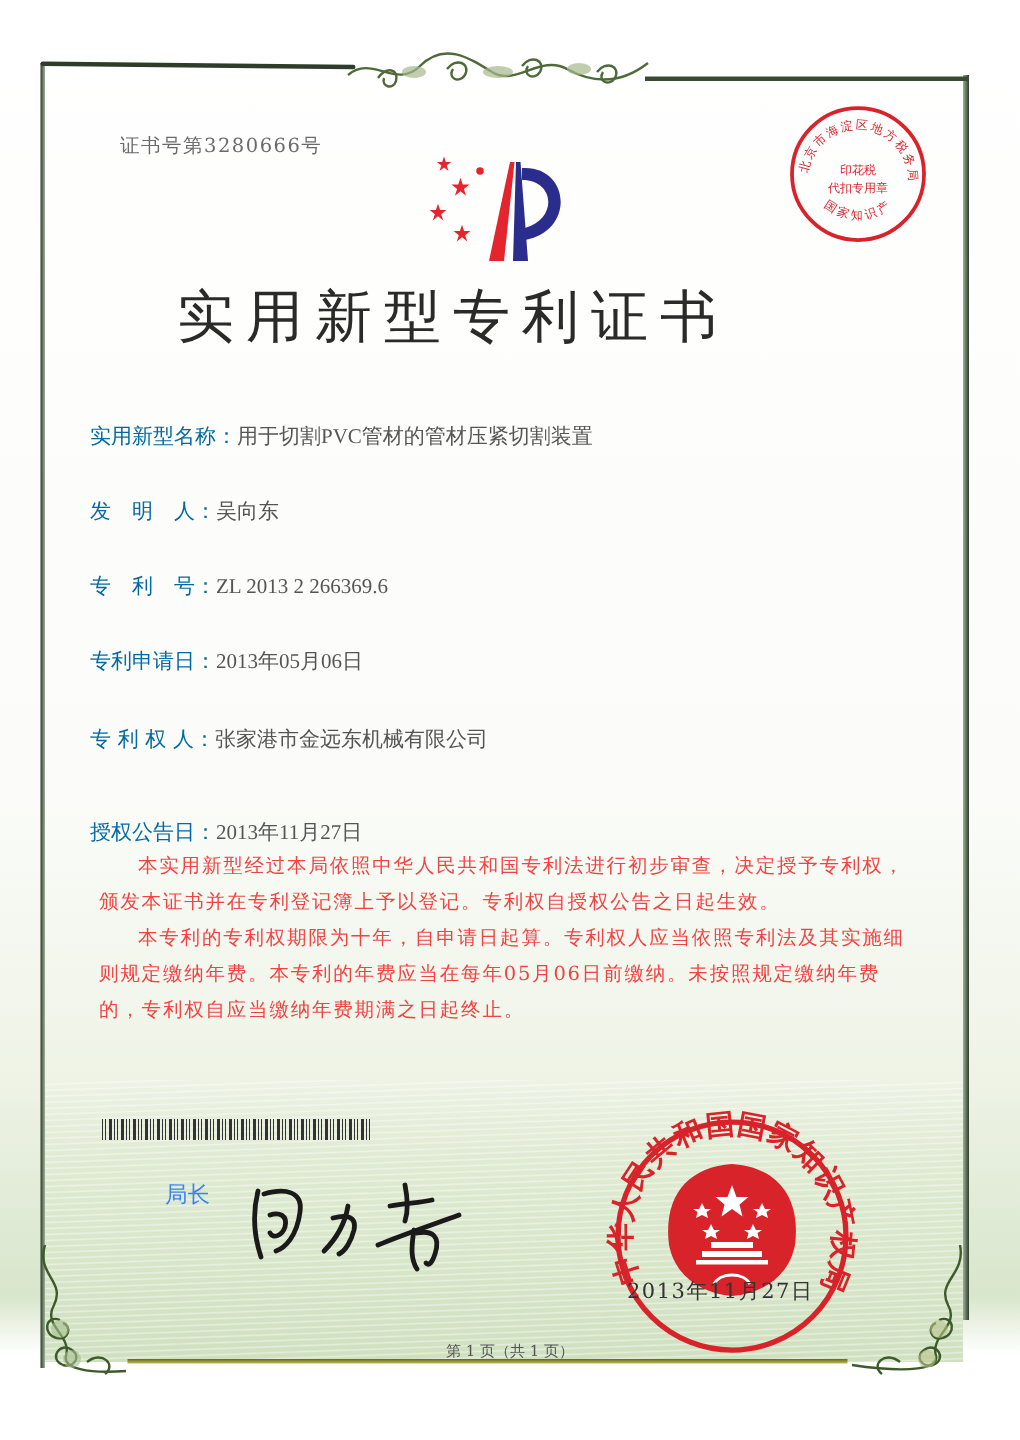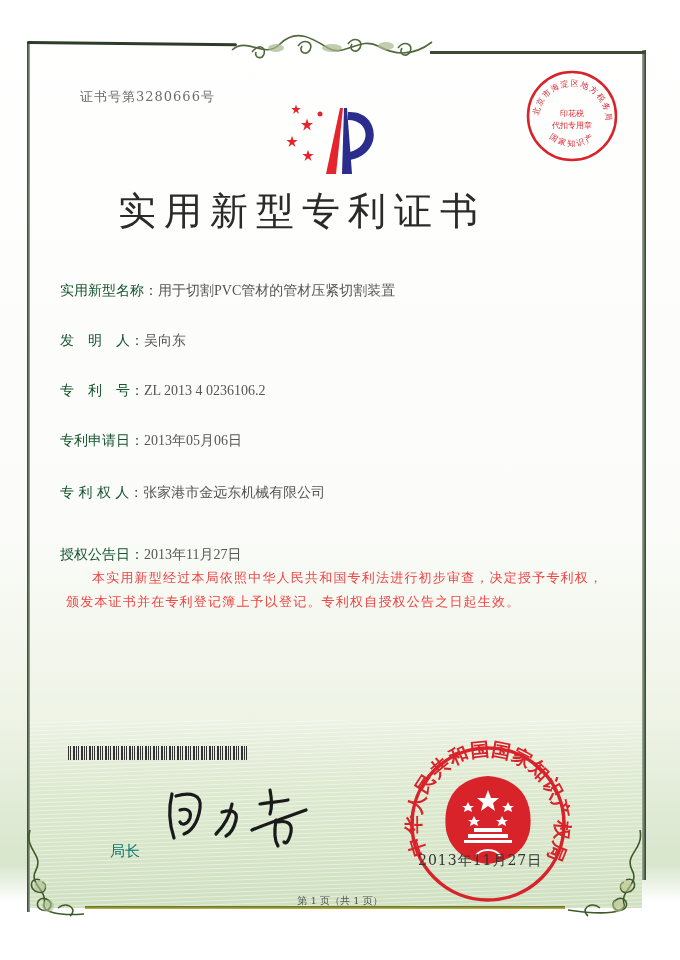--- a/index.html
+++ b/index.html
@@ -28,30 +28,30 @@
 
   .cert-no { position:absolute; left:48px; top:88px; font-size:13px; color:#6a6a6a; letter-spacing:1px;margin-left:32px; }
 
   .logo { position:absolute; left:280px; top:98px; width:100px; height:80px; }
 
   .seal-small { position:absolute; left:524px; top:68px; width:96px; height:96px; }
 
   .title { position:absolute; left:0; width:604px; top:186px; text-align:center; font-size:38px; color:#2a2a2a; letter-spacing:8px; font-family:"DejaVu Sans", "Liberation Sans", sans-serif; }
 
   .field { position:absolute; left:60px; font-size:14px; color:#666; white-space:nowrap; }
-  .field .lbl { color:#14532d; letter-spacing:0px; }
+  .field .lbl { color:#0369a1; letter-spacing:0px; }
   .field .val { color:#555;font-family:Liberation Serif, serif; }
 
   .para { position:absolute; left:66px; width:540px; font-size:13px; line-height:24px; color:#ef4444; letter-spacing:1.2px; }
   .para p { margin:0; text-indent:26px; }
 
   .barcode { position:absolute; left:68px; top:746px; width:180px; height:14px;
     background:repeating-linear-gradient(90deg,#333 0 1px,transparent 1px 2px,#333 2px 3px,transparent 3px 5px,#333 5px 7px,transparent 7px 8px); }
 
-  .director-label { position:absolute; left:110px; top:842px; font-size:15px; color:#0f766e; font-family:Liberation Mono, monospace; }
+  .director-label { position:absolute; left:110px; top:787px; font-size:15px; color:#3b82f6; font-family:Liberation Mono, monospace; }
   .signature { position:absolute; left:160px; top:780px; width:150px; height:70px; }
 
   .seal-big { position:absolute; left:398px; top:738px; width:180px; height:166px; }
   .seal-date { position:absolute; left:418px; top:852px; font-size:14px; color:#333; letter-spacing:1px; }
 
   .page-footer { position:absolute; left:0; width:680px; top:894px; text-align:center; font-size:10px; color:#555; }
 </style>
 </head>
 <body>
 
@@ -133,34 +133,35 @@
 
 <div class="title">实用新型专利证书</div>
 
 <div class="field" style="top:282px">
   <span class="lbl">实用新型名称：</span><span class="val">用于切割PVC管材的管材压紧切割装置</span>
 </div>
 <div class="field" style="top:332px">
   <span class="lbl">发　明　人：</span><span class="val">吴向东</span>
 </div>
 <div class="field" style="top:382px">
-  <span class="lbl">专　利　号：</span><span class="val">ZL 2013 4 0236106.2</span>
+  <span class="lbl">专　利　号：</span><span class="val">ZL 2013 2 266369.6</span>
 </div>
 <div class="field" style="top:432px">
   <span class="lbl">专利申请日：</span><span class="val">2013年05月06日</span>
 </div>
 <div class="field" style="top:484px">
   <span class="lbl">专 利 权 人：</span><span class="val">张家港市金远东机械有限公司</span>
 </div>
 <div class="field" style="top:546px">
   <span class="lbl">授权公告日：</span><span class="val">2013年11月27日</span>
 </div>
 
 <div class="para" style="top:566px">
   <p>本实用新型经过本局依照中华人民共和国专利法进行初步审查，决定授予专利权，颁发本证书并在专利登记簿上予以登记。专利权自授权公告之日起生效。</p>
+  <p>本专利的专利权期限为十年，自申请日起算。专利权人应当依照专利法及其实施细则规定缴纳年费。本专利的年费应当在每年05月06日前缴纳。未按照规定缴纳年费的，专利权自应当缴纳年费期满之日起终止。</p>
 </div>
 
 <div class="barcode"></div>
 
 <div class="director-label">局长</div>
 <svg class="signature" viewBox="0 0 150 70">
   <g fill="none" stroke="#1a1a1a" stroke-width="3.2" stroke-linecap="round" stroke-linejoin="round">
     <path d="M12 14 C8 30, 10 46, 14 58"></path>
     <path d="M16 16 C30 12, 42 14, 40 28 C38 44, 30 52, 24 54"></path>
     <path d="M20 30 C26 28, 32 30, 30 38 C28 44, 22 46, 20 42"></path>

